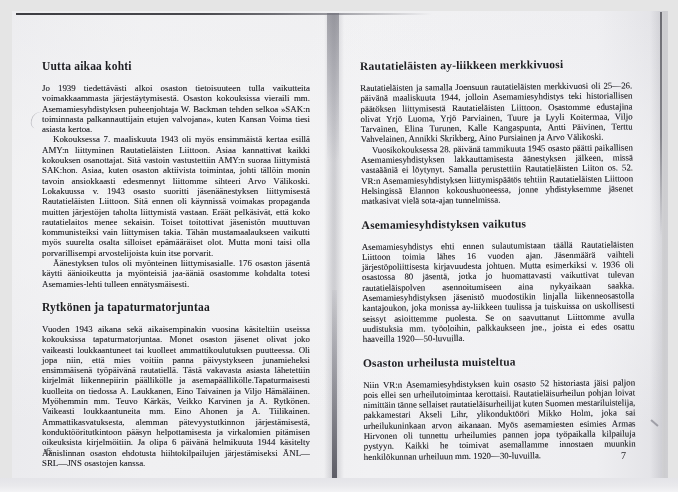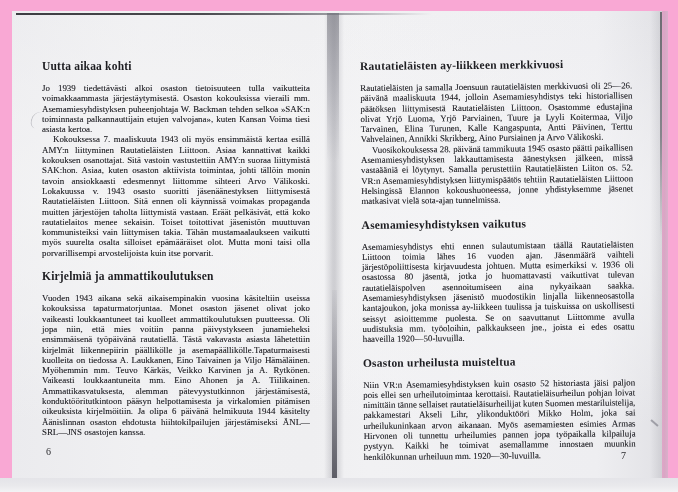--- a/index.html
+++ b/index.html
@@ -9,21 +9,21 @@
     background: #fdfdfe;
     width: 678px;
     height: 492px;
     font-family: "Liberation Serif", serif;
   }
   .scan {
     position: relative;
     width: 678px;
     height: 492px;
     overflow: hidden;
-    background: #f9a8d4;
+    background: #e5e5e5;
   }
   
   .spread {
     position: absolute;
     left: 12px;
     top: 11px;
     width: 650px;
     height: 467px;
     background:
       radial-gradient(ellipse at 22% 40%, #f4f4f5 0%, rgba(244,244,245,0) 60%),
@@ -157,23 +157,24 @@
   <div class="right-band"></div>
   <div class="right-line"></div>
   <div class="right-tick"></div>
   <div class="left-artifact"></div>
 
   <div class="text-col left">
     <div class="section">
       <h2>Uutta aikaa kohti</h2>
       <p>Jo 1939 tiedettävästi alkoi osaston tietoisuuteen tulla vaikutteita voimakkaammasta järjestäytymisestä. Osaston kokouksissa vieraili mm. Asemamiesyhdistyksen puheenjohtaja W. Backman tehden selkoa »SAK:n toiminnasta palkannauttijain etujen valvojana», kuten Kansan Voima tiesi asiasta kertoa.</p>
       <p class="indent">Kokouksessa 7. maaliskuuta 1943 oli myös ensimmäistä kertaa esillä AMY:n liittyminen Rautatieläisten Liittoon. Asiaa kannattivat kaikki kokouksen osanottajat. Sitä vastoin vastustettiin AMY:n suoraa liittymistä SAK:hon. Asiaa, kuten osaston aktiivista toimintaa, johti tällöin monin tavoin ansiokkaasti edesmennyt liittomme sihteeri Arvo Välikoski. Lokakuussa v. 1943 osasto suoritti jäsenäänestyksen liittymisestä Rautatieläisten Liittoon. Sitä ennen oli käynnissä voimakas propaganda muitten järjestöjen taholta liittymistä vastaan. Eräät pelkäsivät, että koko rautatielaitos menee sekaisin. Toiset toitottivat jäsenistön muuttuvan kommunisteiksi vain liittymisen takia. Tähän mustamaalaukseen vaikutti myös suurelta osalta silloiset epämääräiset olot. Mutta moni taisi olla porvarillisempi arvostelijoista kuin itse porvarit.</p>
+      <p class="indent">Äänestyksen tulos oli myönteinen liittymisasialle. 176 osaston jäsentä käytti äänioikeutta ja myönteisiä jaa-ääniä osastomme kohdalta totesi Asemamies-lehti tulleen ennätysmäisesti.</p>
     </div>
     <div class="section">
-      <h2>Kirjelmiä ja ammattikoulutuksen</h2>
+      <h2>Rytkönen ja tapaturmatorjuntaa</h2>
       <p>Vuoden 1943 aikana sekä aikaisempinakin vuosina käsiteltiin useissa kokouksissa tapaturmatorjuntaa. Monet osaston jäsenet olivat joko vaikeasti loukkaantuneet tai kuolleet ammattikoulutuksen puutteessa. Oli jopa niin, että mies voitiin panna päivystykseen junamieheksi ensimmäisenä työpäivänä rautatiellä. Tästä vakavasta asiasta lähetettiin kirjelmät liikennepiirin päällikölle ja asemapäällikölle.Tapaturmaisesti kuolleita on tiedossa A. Laukkanen, Eino Taivainen ja Viljo Hämäläinen. Myöhemmin mm. Teuvo Kärkäs, Veikko Karvinen ja A. Rytkönen. Vaikeasti loukkaantuneita mm. Eino Ahonen ja A. Tiilikainen. Ammattikasvatuksesta, alemman pätevyystutkinnon järjestämisestä, konduktööritutkintoon pääsyn helpottamisesta ja virkalomien pitämisen oikeuksista kirjelmöitiin. Ja olipa 6 päivänä helmikuuta 1944 käsitelty Äänislinnan osaston ehdotusta hiihtokilpailujen järjestämiseksi ÄNL—SRL—JNS osastojen kanssa.</p>
     </div>
   </div>
   <div class="page-num left">6</div>
 
   <div class="text-col right">
     <div class="section">
       <h2>Rautatieläisten ay-liikkeen merkkivuosi</h2>
       <p>Rautatieläisten ja samalla Joensuun rautatieläisten merkkivuosi oli 25—26. päivänä maaliskuuta 1944, jolloin Asemamiesyhdistys teki historiallisen päätöksen liittymisestä Rautatieläisten Liittoon. Osastomme edustajina olivat Yrjö Luoma, Yrjö Parviainen, Tuure ja Lyyli Koitermaa, Viljo Tarvainen, Elina Turunen, Kalle Kangaspunta, Antti Päivinen, Terttu Vahvelainen, Annikki Skrikberg, Aino Pursiainen ja Arvo Välikoski.</p>
       <p class="indent">Vuosikokouksessa 28. päivänä tammikuuta 1945 osasto päätti paikallisen Asemamiesyhdistyksen lakkauttamisesta äänestyksen jälkeen, missä vastaääniä ei löytynyt. Samalla perustettiin Rautatieläisten Liiton os. 52. VR:n Asemamiesyhdistyksen liittymispäätös tehtiin Rautatieläisten Liittoon Helsingissä Elannon kokoushuoneessa, jonne yhdistyksemme jäsenet matkasivat vielä sota-ajan tunnelmissa.</p>

